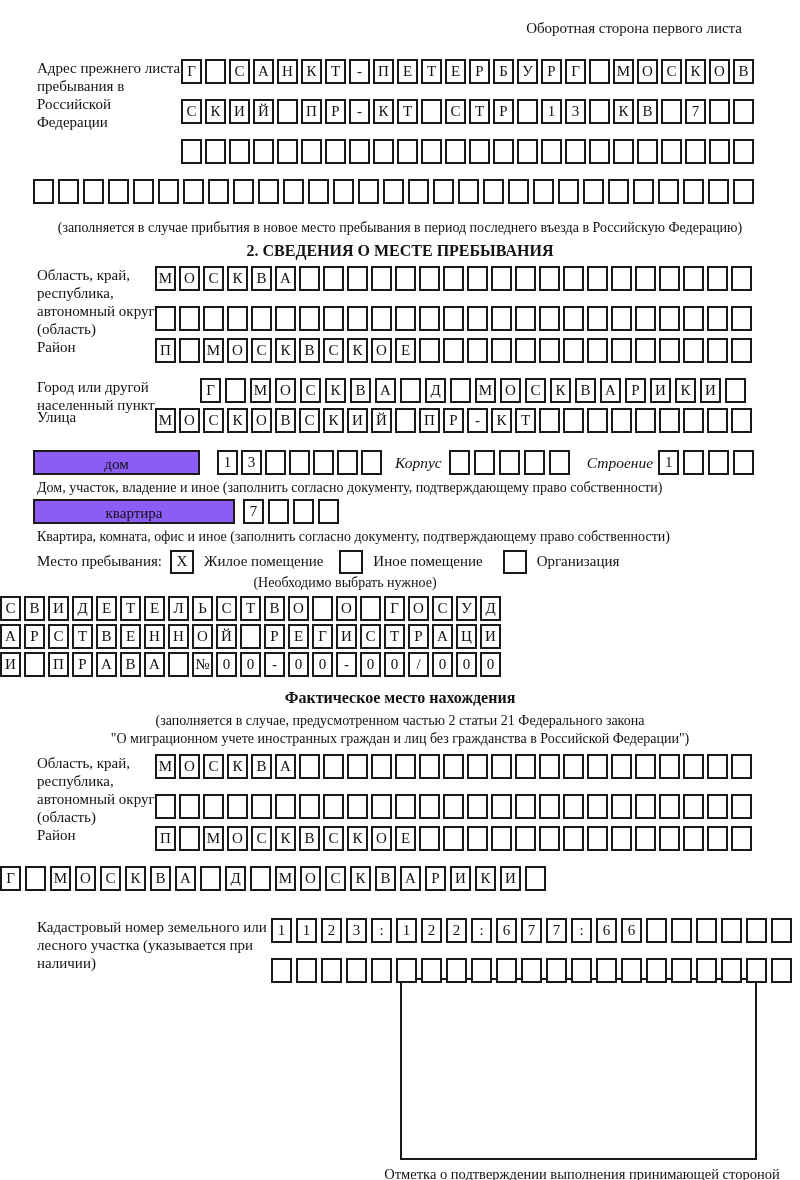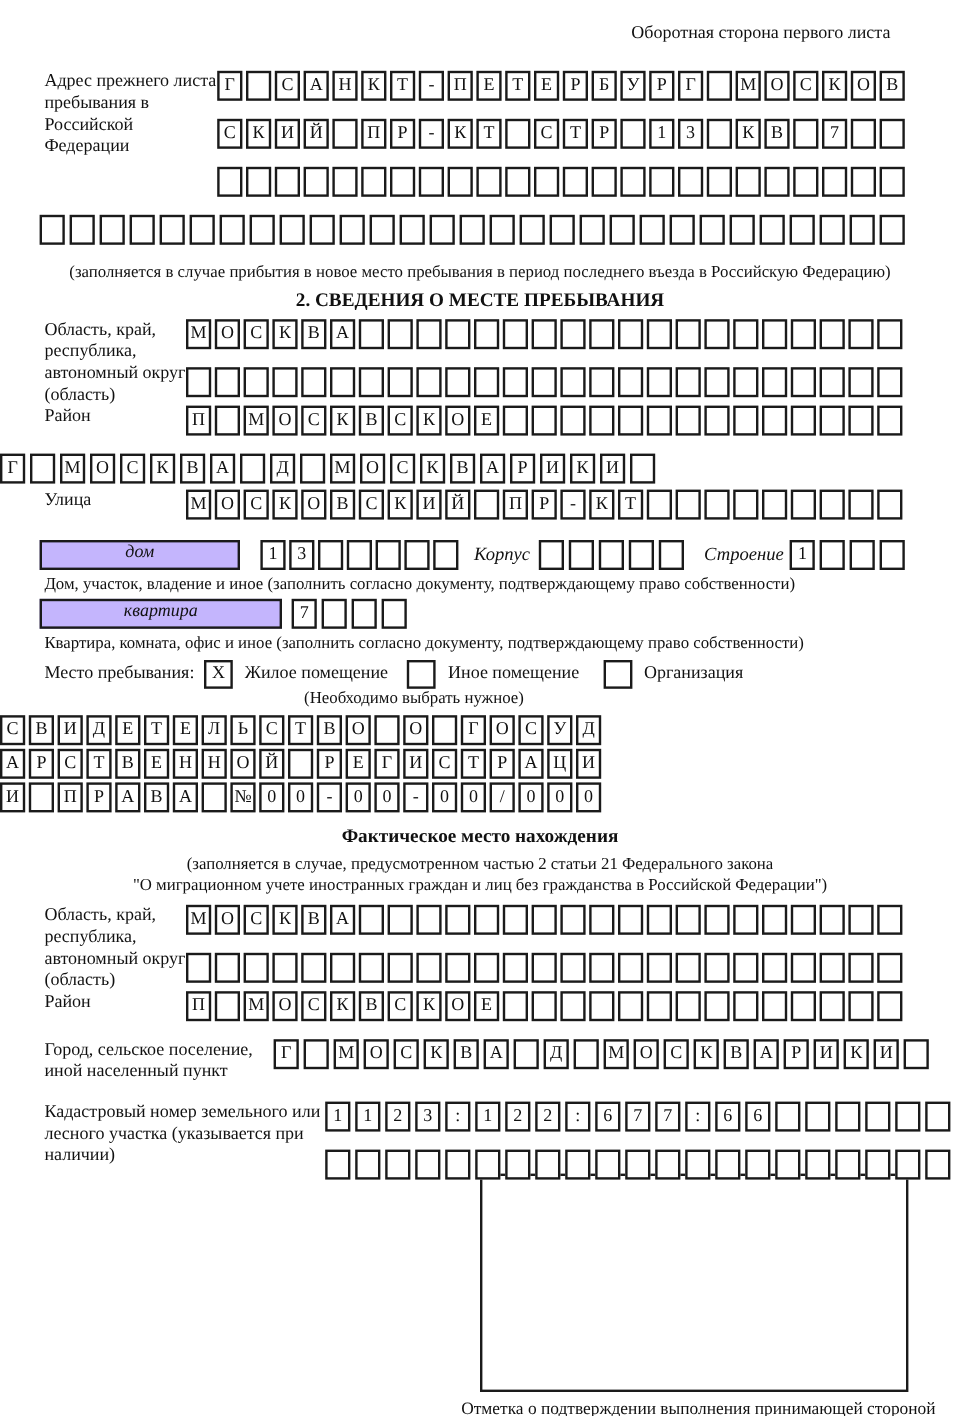--- a/index.html
+++ b/index.html
@@ -16,22 +16,22 @@
   .mt22{margin-top:22px}
   .full{margin-left:33px;}
   .cap{font-size:14px;line-height:18px;}
   .center{text-align:center;}
   .left37{margin-left:37px;}
   .title{font-weight:bold;font-size:16px;text-align:center;margin-top:4px;line-height:20px;}
   .capped30{height:30px;}
   .h72{height:72px;font-family:Liberation Serif, serif;}
   .h58{height:58px;}
   .inline-flex-row{display:flex;align-items:flex-start;margin-left:33px;margin-top:2px;height:29px;}
-  .wbox{box-sizing:border-box;border:2px solid #1a1a1a;height:25px;display:flex;align-items:flex-start;
-        justify-content:center;font-size:15px;background:#c4b5fd;flex-shrink:0;font-style:italic;}
+  .wbox{box-sizing:border-box;border:2px solid #1a1a1a;height:25px;display:flex;align-items:flex-end;
+        justify-content:center;font-size:15px;background:#8b5cf6;flex-shrink:0;}
   .wbox.dom{width:167px;}
   .wbox.kv{width:202px;}
   .ilabel{font-size:15.5px;line-height:25px;white-space:nowrap;font-style:italic;}
   .g17{margin-left:17px}.g10{margin-left:10px}.g7{margin-left:7px}.g13{margin-left:13px}.g5{margin-left:5px}.g8{margin-left:8px}
   .stayrow{display:flex;align-items:center;margin:3px 0 0 37px;height:25px;}
   .cb{box-sizing:border-box;width:24px;height:24px;border:2px solid #1a1a1a;display:inline-flex;
       align-items:center;justify-content:center;font-size:15px;flex-shrink:0;background:#fff;}
   .stayrow .olabel{margin:0 0 0 10px;}
   .stamp{box-sizing:border-box;margin:2px 0 0 400px;width:357px;height:182px;border:2px solid #1a1a1a;background:#fff;}
   .stampcap{width:396px;margin:5px 0 0 384px;text-align:center;font-size:14.5px;line-height:18px;}
@@ -62,20 +62,21 @@
     <div class="cellrow"><span class="cell"></span><span class="cell"></span><span class="cell"></span><span class="cell"></span><span class="cell"></span><span class="cell"></span><span class="cell"></span><span class="cell"></span><span class="cell"></span><span class="cell"></span><span class="cell"></span><span class="cell"></span><span class="cell"></span><span class="cell"></span><span class="cell"></span><span class="cell"></span><span class="cell"></span><span class="cell"></span><span class="cell"></span><span class="cell"></span><span class="cell"></span><span class="cell"></span><span class="cell"></span><span class="cell"></span><span class="cell"></span></div>
   </div>
 </div>
 
 <div class="frow">
   <div class="flabel w155">Район</div>
   <div class="cellrow"><span class="cell">П</span><span class="cell"></span><span class="cell">М</span><span class="cell">О</span><span class="cell">С</span><span class="cell">К</span><span class="cell">В</span><span class="cell">С</span><span class="cell">К</span><span class="cell">О</span><span class="cell">Е</span><span class="cell"></span><span class="cell"></span><span class="cell"></span><span class="cell"></span><span class="cell"></span><span class="cell"></span><span class="cell"></span><span class="cell"></span><span class="cell"></span><span class="cell"></span><span class="cell"></span><span class="cell"></span><span class="cell"></span><span class="cell"></span></div>
 </div>
 
 <div class="frow capped30">
+  <div class="flabel w200">Город или другой населенный пункт</div>
   <div class="cellrow wide"><span class="cell">Г</span><span class="cell"></span><span class="cell">М</span><span class="cell">О</span><span class="cell">С</span><span class="cell">К</span><span class="cell">В</span><span class="cell">А</span><span class="cell"></span><span class="cell">Д</span><span class="cell"></span><span class="cell">М</span><span class="cell">О</span><span class="cell">С</span><span class="cell">К</span><span class="cell">В</span><span class="cell">А</span><span class="cell">Р</span><span class="cell">И</span><span class="cell">К</span><span class="cell">И</span><span class="cell"></span></div>
 </div>
 
 <div class="frow">
   <div class="flabel w155">Улица</div>
   <div class="cellrow"><span class="cell">М</span><span class="cell">О</span><span class="cell">С</span><span class="cell">К</span><span class="cell">О</span><span class="cell">В</span><span class="cell">С</span><span class="cell">К</span><span class="cell">И</span><span class="cell">Й</span><span class="cell"></span><span class="cell">П</span><span class="cell">Р</span><span class="cell">-</span><span class="cell">К</span><span class="cell">Т</span><span class="cell"></span><span class="cell"></span><span class="cell"></span><span class="cell"></span><span class="cell"></span><span class="cell"></span><span class="cell"></span><span class="cell"></span><span class="cell"></span></div>
 </div>
 
 <div class="inline-flex-row">
   <div class="wbox dom">
@@ -127,21 +128,20 @@
     <div class="cellrow"><span class="cell"></span><span class="cell"></span><span class="cell"></span><span class="cell"></span><span class="cell"></span><span class="cell"></span><span class="cell"></span><span class="cell"></span><span class="cell"></span><span class="cell"></span><span class="cell"></span><span class="cell"></span><span class="cell"></span><span class="cell"></span><span class="cell"></span><span class="cell"></span><span class="cell"></span><span class="cell"></span><span class="cell"></span><span class="cell"></span><span class="cell"></span><span class="cell"></span><span class="cell"></span><span class="cell"></span><span class="cell"></span></div>
   </div>
 </div>
 
 <div class="frow">
   <div class="flabel w155">Район</div>
   <div class="cellrow"><span class="cell">П</span><span class="cell"></span><span class="cell">М</span><span class="cell">О</span><span class="cell">С</span><span class="cell">К</span><span class="cell">В</span><span class="cell">С</span><span class="cell">К</span><span class="cell">О</span><span class="cell">Е</span><span class="cell"></span><span class="cell"></span><span class="cell"></span><span class="cell"></span><span class="cell"></span><span class="cell"></span><span class="cell"></span><span class="cell"></span><span class="cell"></span><span class="cell"></span><span class="cell"></span><span class="cell"></span><span class="cell"></span><span class="cell"></span></div>
 </div>
 
 <div class="frow capped30">
-  <div class="flabel w228">Город, сельское поселение, иной населенный пункт</div>
   <div class="cellrow wide"><span class="cell">Г</span><span class="cell"></span><span class="cell">М</span><span class="cell">О</span><span class="cell">С</span><span class="cell">К</span><span class="cell">В</span><span class="cell">А</span><span class="cell"></span><span class="cell">Д</span><span class="cell"></span><span class="cell">М</span><span class="cell">О</span><span class="cell">С</span><span class="cell">К</span><span class="cell">В</span><span class="cell">А</span><span class="cell">Р</span><span class="cell">И</span><span class="cell">К</span><span class="cell">И</span><span class="cell"></span></div>
 </div>
 
 <div class="frow h58" style="margin-top:22px">
   <div class="flabel w233">Кадастровый номер земельного или лесного участка (указывается при наличии)</div>
   <div>
     <div class="cellrow wide"><span class="cell">1</span><span class="cell">1</span><span class="cell">2</span><span class="cell">3</span><span class="cell">:</span><span class="cell">1</span><span class="cell">2</span><span class="cell">2</span><span class="cell">:</span><span class="cell">6</span><span class="cell">7</span><span class="cell">7</span><span class="cell">:</span><span class="cell">6</span><span class="cell">6</span><span class="cell"></span><span class="cell"></span><span class="cell"></span><span class="cell"></span><span class="cell"></span><span class="cell"></span></div>
     <div class="cellrow wide"><span class="cell"></span><span class="cell"></span><span class="cell"></span><span class="cell"></span><span class="cell"></span><span class="cell"></span><span class="cell"></span><span class="cell"></span><span class="cell"></span><span class="cell"></span><span class="cell"></span><span class="cell"></span><span class="cell"></span><span class="cell"></span><span class="cell"></span><span class="cell"></span><span class="cell"></span><span class="cell"></span><span class="cell"></span><span class="cell"></span><span class="cell"></span></div>
   </div>
 </div>

